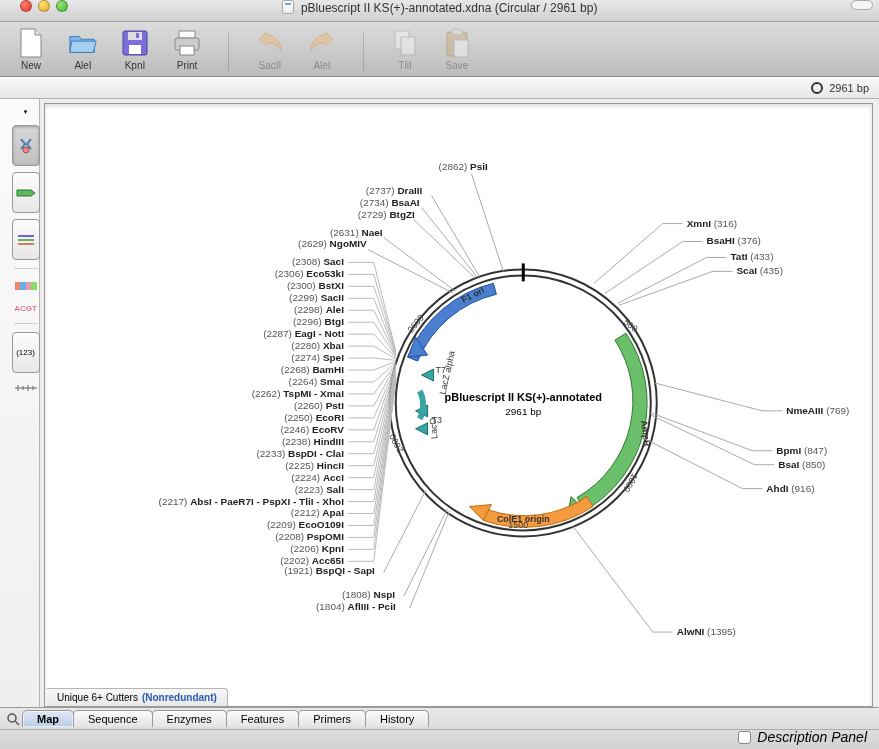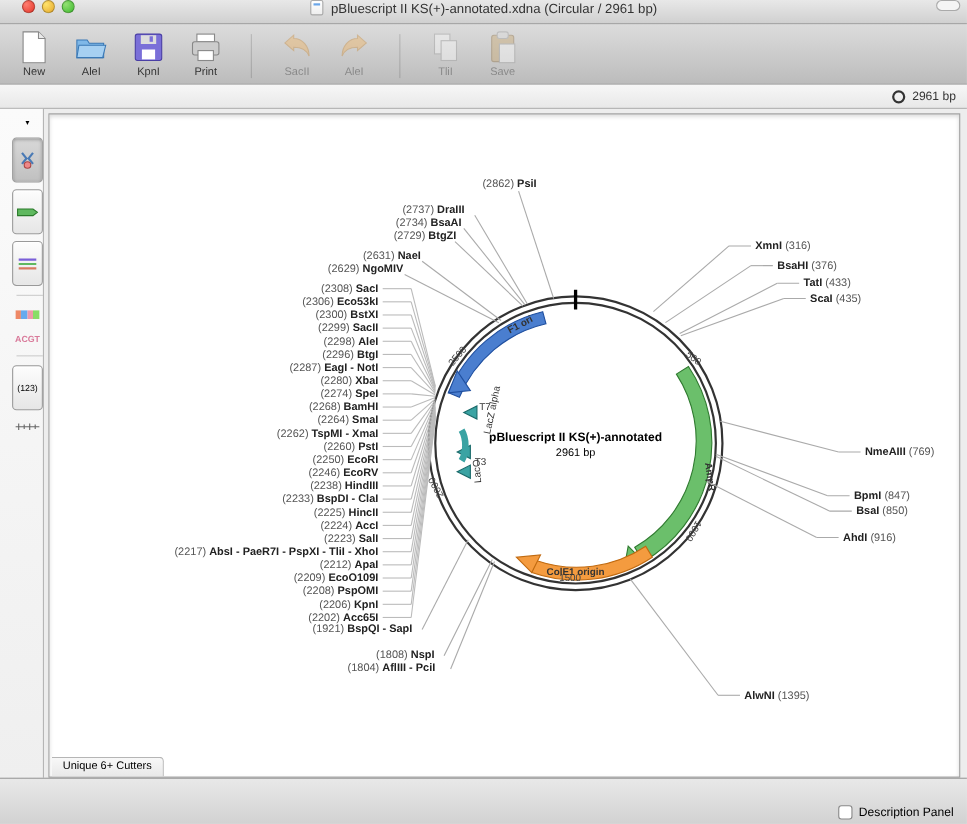--- a/index.html
+++ b/index.html
@@ -25,49 +25,49 @@
 .tb-btn .lbl { font-size: 10px; color: #333; }
 .tb-btn.disabled { opacity: .4; cursor: default; }
 .tb-sep { width: 1px; height: 40px; background: rgba(0,0,0,.15); margin: 0 4px; align-self:center;}
 
 
 .infobar { height: 22px; background: linear-gradient(#f7f7f7,#e8e8e8); border-bottom: 1px solid #b0b0b0; display: flex; justify-content: flex-end; align-items: center; padding: 0 10px; gap: 6px; font-size: 11px; color:#333;}
 .infobar .ring { width: 12px; height: 12px; border: 2px solid #333; border-radius: 50%; }
 
 
 .main { position: absolute; top: 99px; bottom: 42px; left: 0; right: 0; display: flex; }
-.sidebar { width: 40px; background: linear-gradient(#fbfbfb,#efefef); border-right: 1px solid #b5b5b5; display: flex; flex-direction: column; align-items: flex-end; padding-top: 4px; gap: 6px; padding-left: 12px; }
+.sidebar { width: 40px; background: linear-gradient(#fbfbfb,#efefef); border-right: 1px solid #b5b5b5; display: flex; flex-direction: column; align-items: center; padding-top: 4px; gap: 6px; padding-left: 12px; }
 .sb-btn { width: 28px; height: 41px; border:1px solid #999; border-radius:4px; background: linear-gradient(#fdfdfd,#e6e6e6); display:flex; align-items:center; justify-content:center; font-size:9px; cursor:pointer; box-shadow: 0 1px 0 #fff inset;}
 .sb-btn.selected { background: linear-gradient(#d8d8d8,#c0c0c0); box-shadow: inset 0 1px 3px rgba(0,0,0,.3);}
 .sb-sep { width: 24px; height:1px; background:#ccc; margin:2px 0;}
 .sb-mini { width:28px; height:14px; font-size:7px; display:flex; align-items:center; justify-content:center; margin-top:2px;}
 
 .viewer { flex: 1; background: #fff; border: 1px solid #999; margin: 4px 6px 0 4px; position: relative; overflow: hidden; box-shadow: inset 0 2px 4px rgba(0,0,0,.15);}
 
 
 .plasmid-svg { position:absolute; inset:0; }
 .site-label { font-size: 10px; fill: #222; }
 .site-label .pos { font-weight: normal; fill: #555; }
 .site-label .name { font-weight: bold; }
 .center-title { font-weight: bold; font-size: 11px; }
 .center-sub { font-size: 10px; }
 .tick-label { font-size: 9px; fill: #444; }
 .feat-label { font-size: 9px; fill: #333; }
 
 
-.cutter-tab { position:absolute; left:2px; bottom:0; height:18px; background: linear-gradient(#f8f8f8,#e8e8e8); border-top:1px solid #b5b5b5; border-right:1px solid #b5b5b5; border-top-right-radius:4px; padding: 2px 10px; font-size:10px; display:flex; align-items:center; gap:4px;flex-direction:column;}
+.cutter-tab { position:absolute; left:2px; bottom:0; height:18px; background: linear-gradient(#f8f8f8,#e8e8e8); border-top:1px solid #b5b5b5; border-right:1px solid #b5b5b5; border-top-right-radius:4px; padding: 2px 10px; font-size:10px; display:flex; align-items:center; gap:4px;}
 .cutter-tab .nr { color:#2a5db0;font-weight:bold; }
 
 
 .bottombar { position: absolute; left: 0; right: 0; bottom: 0; height: 42px; background: linear-gradient(#e8e8e8,#d2d2d2); border-top: 1px solid #9a9a9a; }
 .tabs { display:flex; align-items:center; height:22px; padding-left:4px; gap:0; border-bottom:1px solid #aaa;}
 .search-ico { width:18px; display:flex; justify-content:center; }
 .tab { padding: 2px 14px; font-size:11px; border:1px solid #999; border-bottom:none; border-top-left-radius:5px; border-top-right-radius:5px; background: linear-gradient(#fbfbfb,#e3e3e3); margin-right:-1px; cursor:pointer;}
 .tab.active { background: linear-gradient(#dfe9f6,#b8cce4); font-weight:bold; box-shadow: inset 0 0 0 1px rgba(255,255,255,.6);}
-.desc-panel { position:absolute; right:12px; bottom:4px; display:flex; align-items:center; gap:6px; font-size:11px;}
+.desc-panel { position:absolute; right:12px; bottom:4px; display:flex; align-items:center; gap:6px; font-size:14px;font-style:italic;}
 .desc-panel .chk { width:13px; height:13px; border:1px solid #888; border-radius:3px; background:#fff;}
 
 </style>
 </head>
 <body>
 
 <div class="titlebar">
   <div class="traffic">
     <span class="tl-close"></span>
     <span class="tl-min"></span>
@@ -482,17 +482,31 @@
     </svg>
 
     <div class="cutter-tab">
       <span>Unique 6+ Cutters</span>
       <span class="nr">(Nonredundant)</span>
     </div>
   </div>
 </div>
 
 <div class="bottombar">
+  <div class="tabs">
+    <div class="search-ico">
+      <svg width="14" height="14" viewBox="0 0 14 14">
+          <circle cx="6" cy="6" r="4" fill="none" stroke="#555" stroke-width="1.5"></circle>
+          <line x1="9" y1="9" x2="13" y2="13" stroke="#555" stroke-width="1.5"></line>
+        </svg>
+    </div>
+    <div class="tab active">Map</div>
+    <div class="tab">Sequence</div>
+    <div class="tab">Enzymes</div>
+    <div class="tab">Features</div>
+    <div class="tab">Primers</div>
+    <div class="tab">History</div>
+  </div>
   <div class="desc-panel">
     <span class="chk"></span>
     <span>Description Panel</span>
   </div>
 </div>
 
 </body></html>

